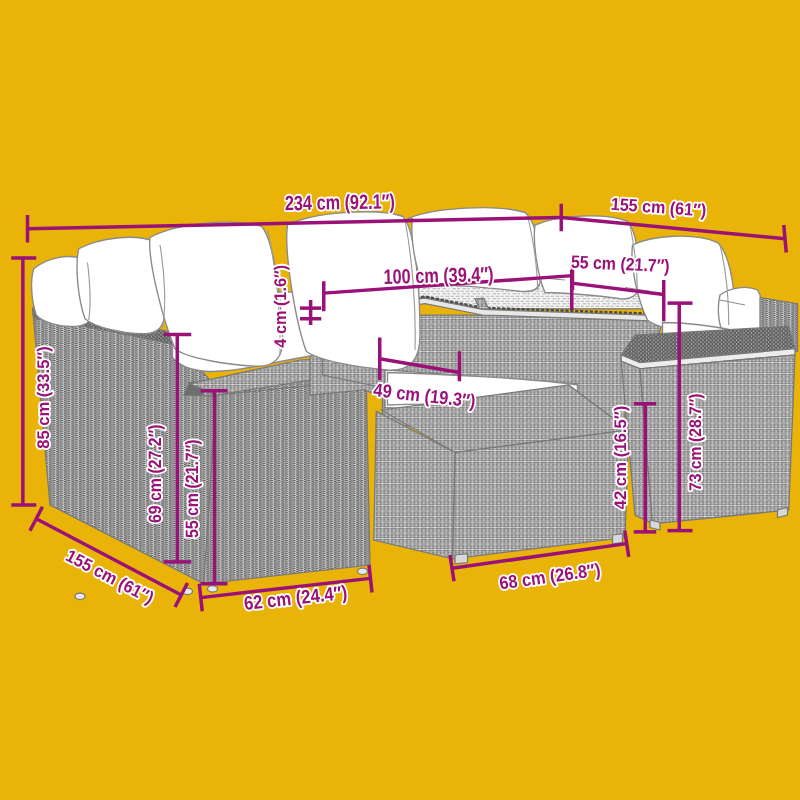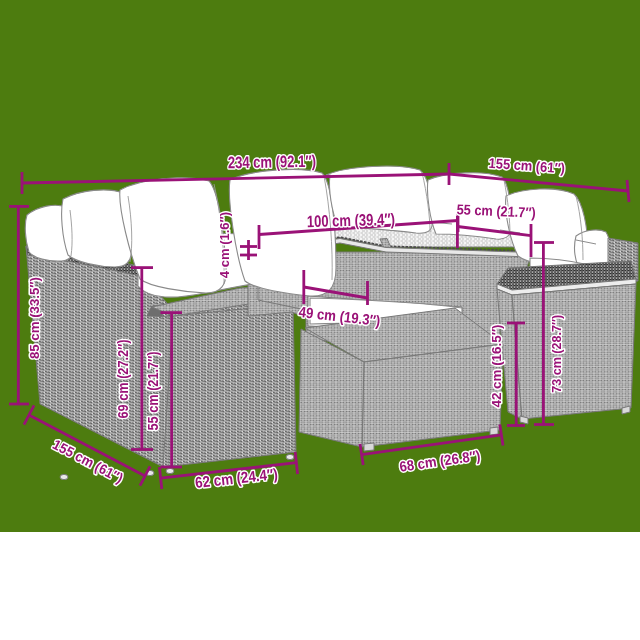--- a/index.html
+++ b/index.html
@@ -1,16 +1,16 @@
 <!DOCTYPE html>
 <html><head>
 <meta charset="utf-8">
 <style>
 html,body{margin:0;padding:0;background:#ffffff;}
-#stage{position:relative;width:640px;height:532px;background:#4d7c0f;overflow:hidden;}
+#stage{position:relative;width:640px;height:640px;background:#eab308;overflow:hidden;}
 svg{display:block;}
 .dim{stroke:#9a1277;stroke-width:2.8;fill:none;stroke-linecap:butt;}
 .dimtxt{font-family:"Liberation Sans",sans-serif;font-weight:bold;fill:#9a1277;stroke:#ffffff;stroke-width:3px;paint-order:stroke;stroke-linejoin:round;}
 .fur{stroke:#787878;stroke-width:1;}
 .cush{fill:#ffffff;stroke:#8a8a8a;stroke-width:1.1;}
 </style>
 </head>
 <body>
 <div id="stage">
 <svg width="640" height="640" viewBox="0 0 640 640">

